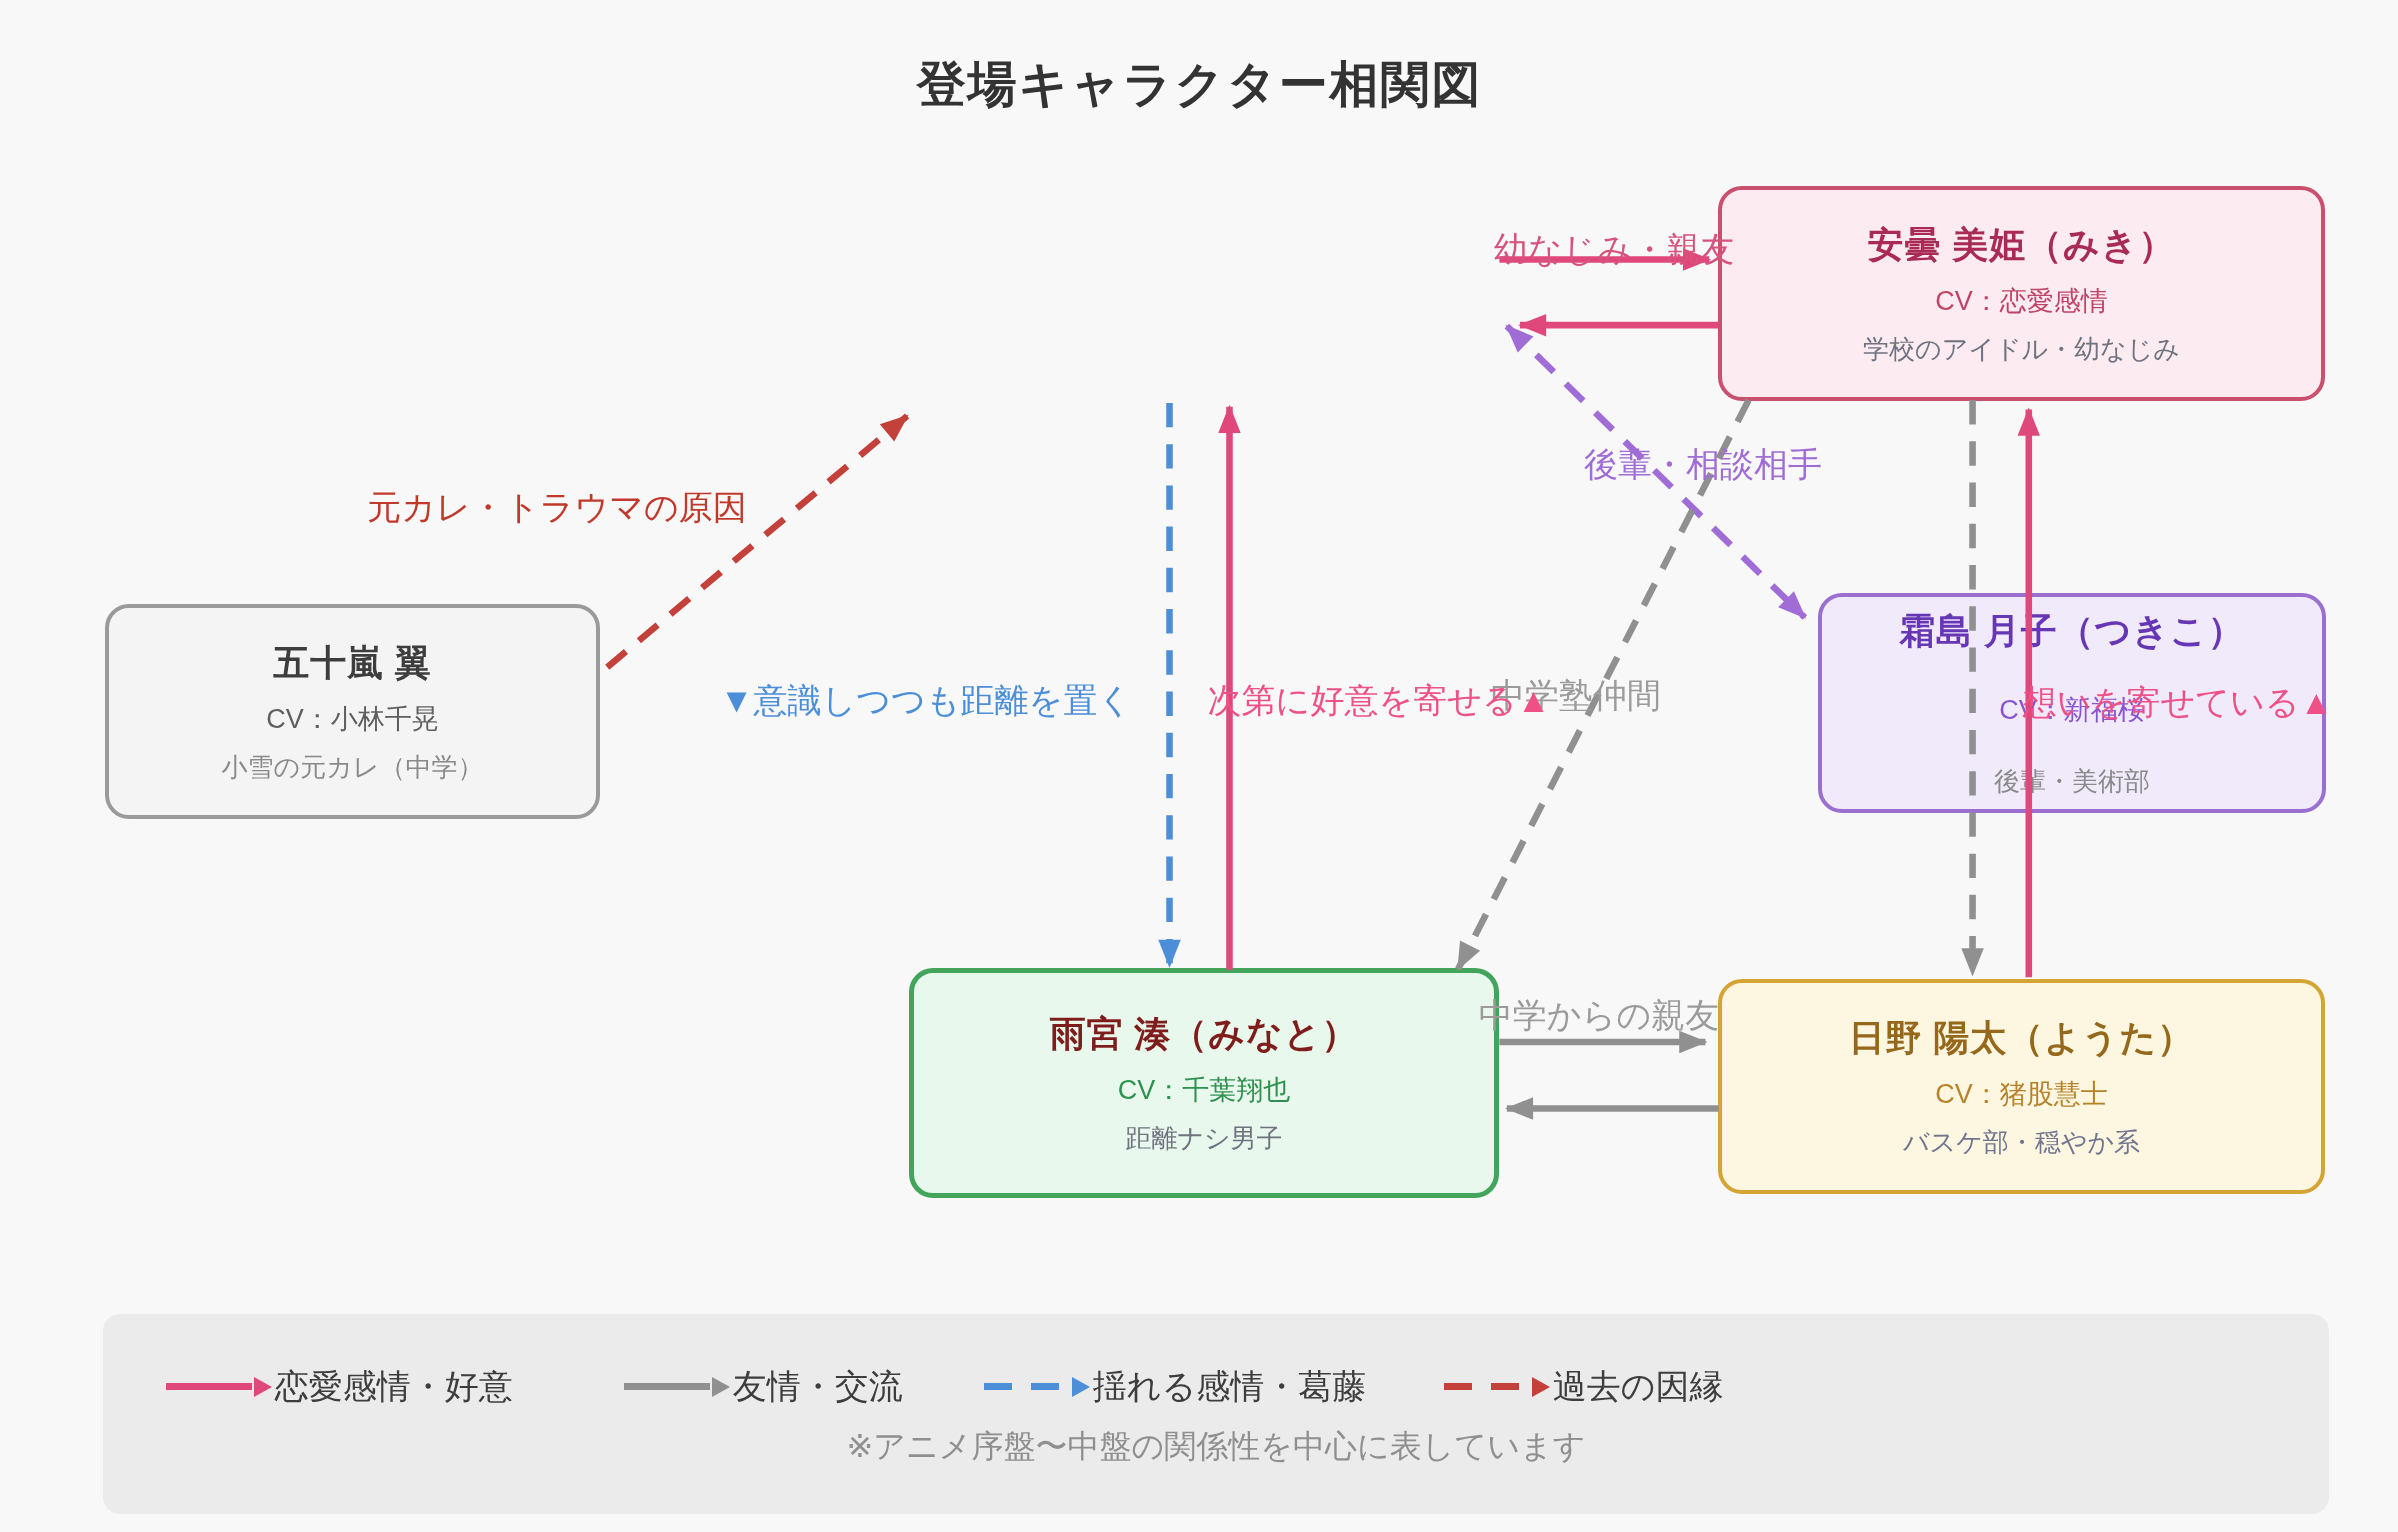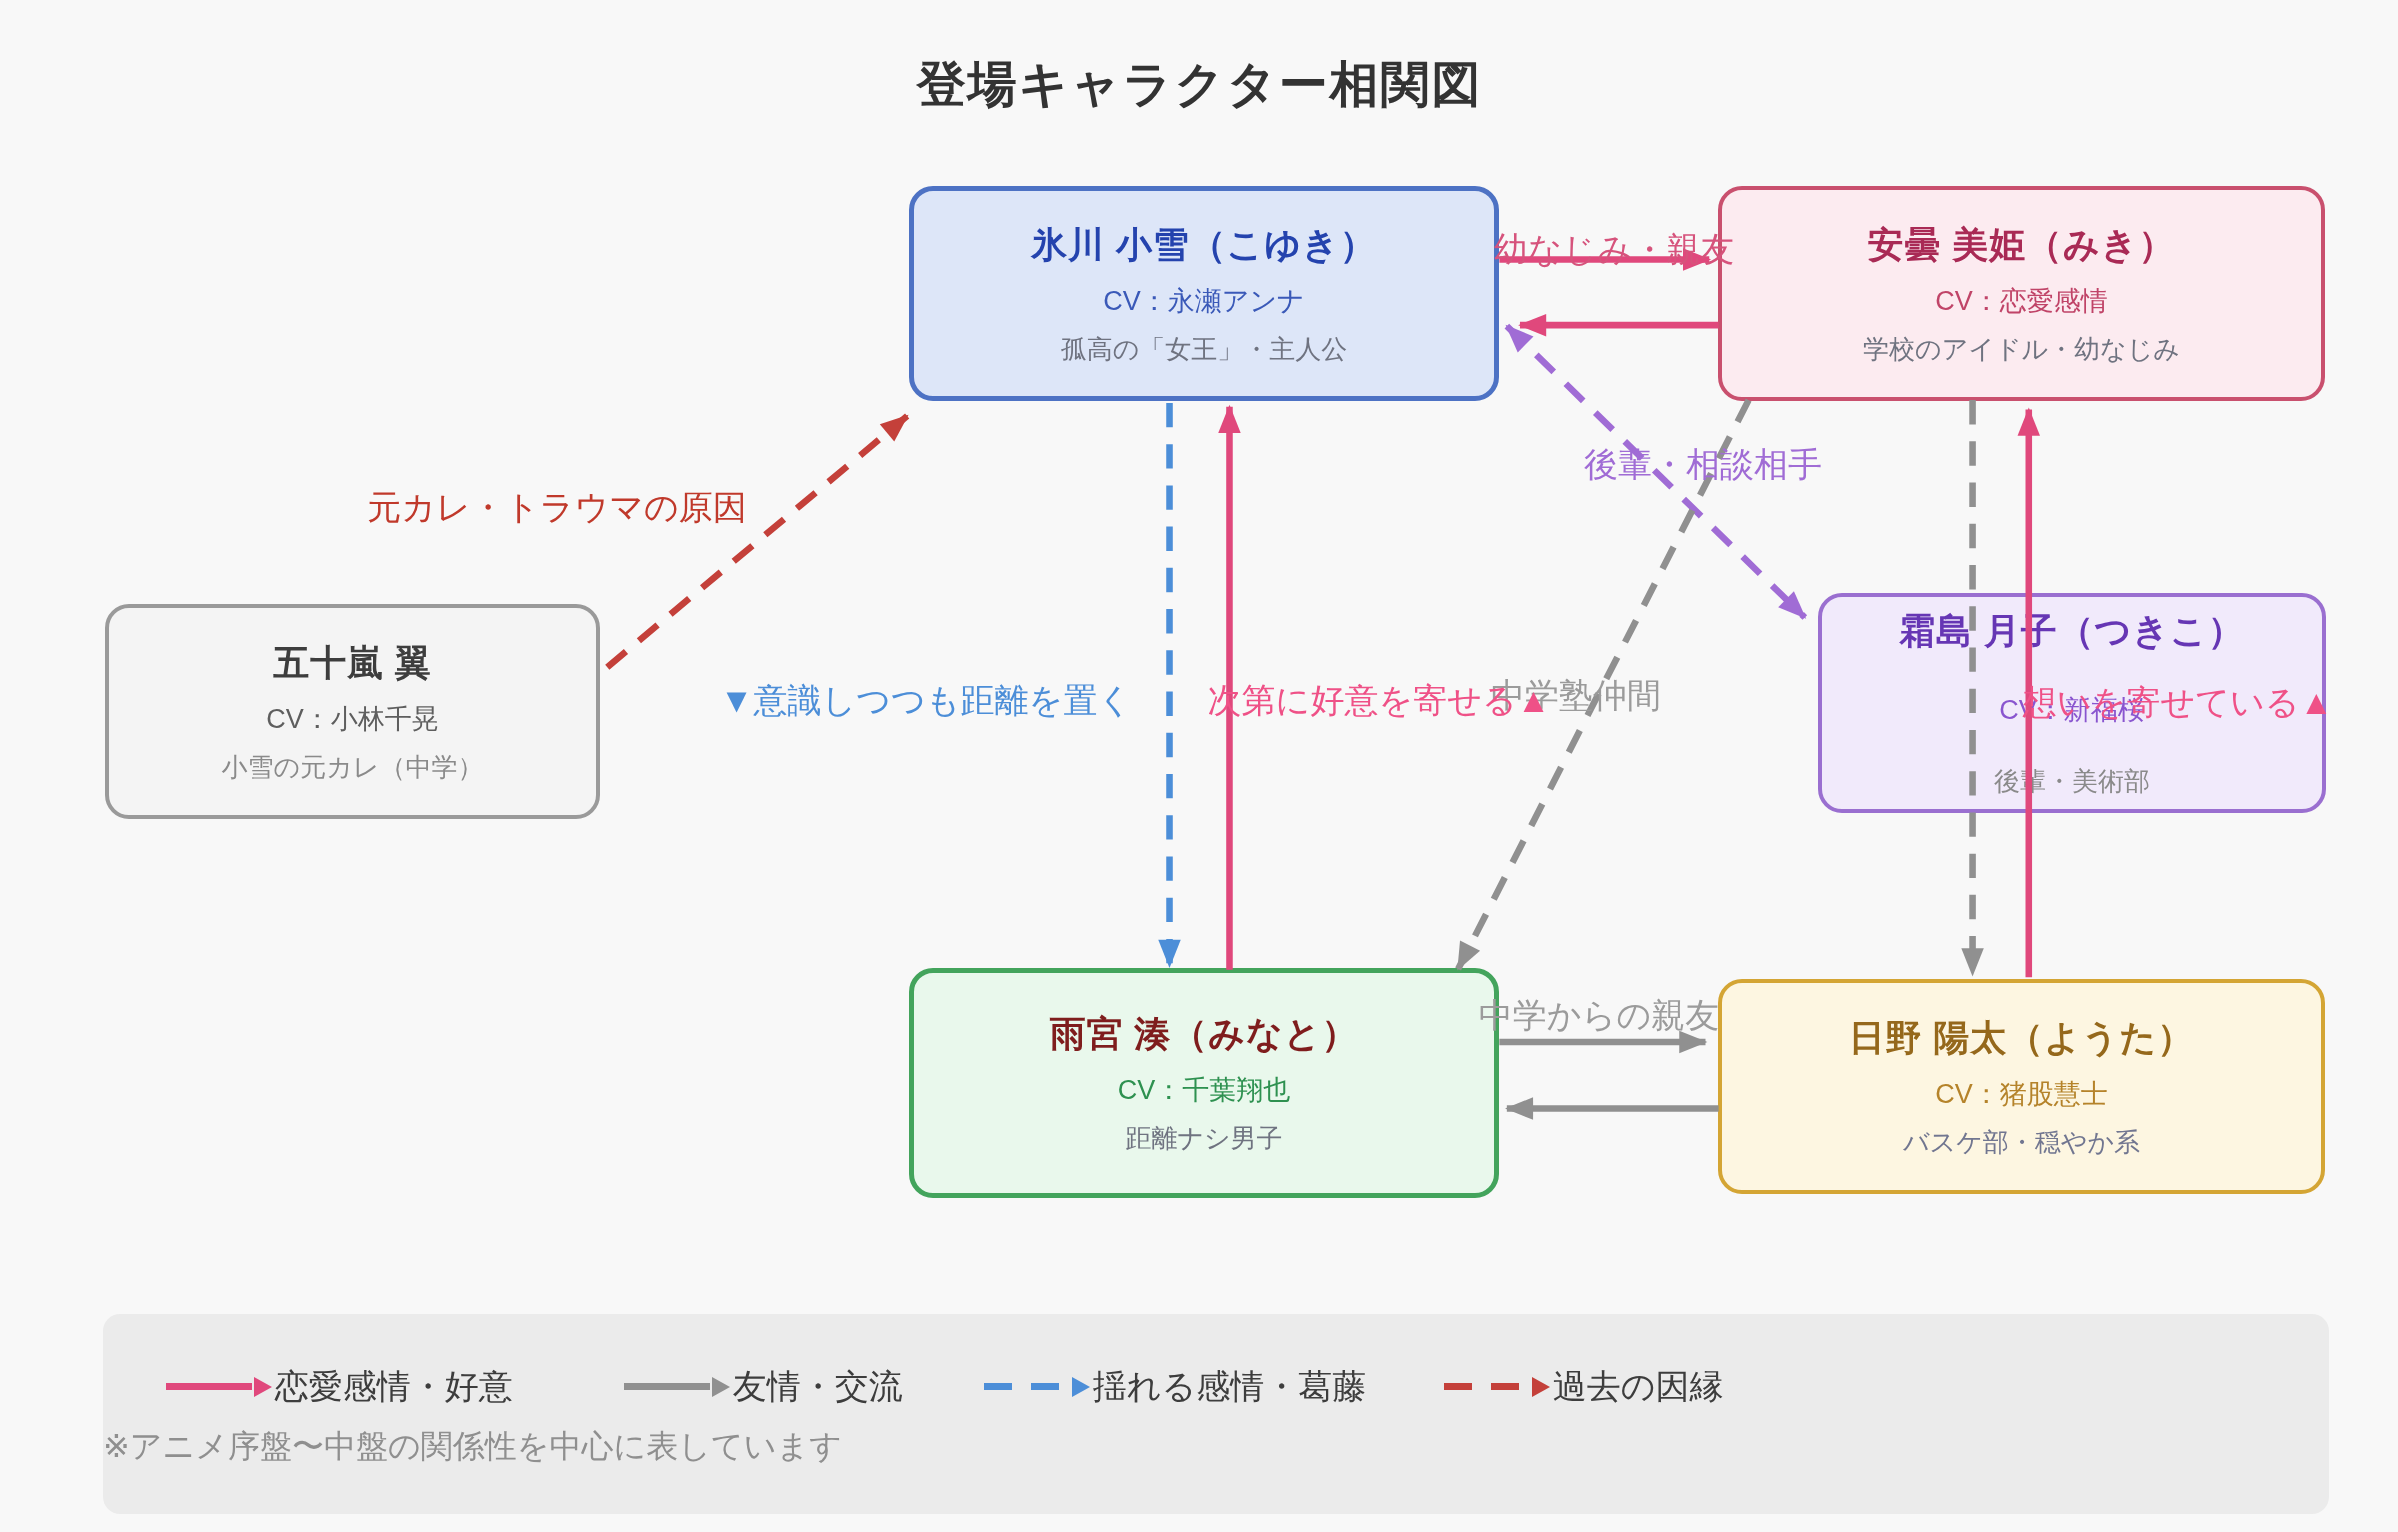--- a/index.html
+++ b/index.html
@@ -46,34 +46,29 @@
   .key-solid-pink{background:#e0487c;}
   .key-solid-gray{background:#909090;}
   .key-dash-blue{background:repeating-linear-gradient(90deg,#4c8ed8 0 28px,transparent 28px 47px);}
   .key-dash-red{background:repeating-linear-gradient(90deg,#c4403a 0 28px,transparent 28px 47px);}
   .key-arrow{width:0;height:0;border-top:10.3px solid transparent;border-bottom:10.3px solid transparent;margin-left:1.9px;}
   .ka-pink{border-left:18px solid #e0487c;}
   .ka-gray{border-left:18px solid #909090;}
   .ka-blue{border-left:18px solid #4c8ed8;}
   .ka-red{border-left:18px solid #c4403a;}
   .legend-label{font-size:34px;color:#3d3d3d;margin-left:2.8px;}
-  .legend-note{position:absolute;left:0;top:111px;width:100%;font-size:32px;color:#8f8f8f;}
+  .legend-note{position:absolute;left:0;top:111px;width:100%;text-align:center;font-size:32px;color:#8f8f8f;}
 </style>
 </head>
 <body>
 
 <div id="stage">
 
   <div class="diagram-title">登場キャラクター相関図</div>
 
-  <div class="char-box box-koyuki">
-    <div class="char-name">氷川 小雪（こゆき）</div>
-    <div class="char-cv">CV：永瀬アンナ</div>
-    <div class="char-desc">孤高の「女王」・主人公</div>
-  </div>
 
   <div class="char-box box-miki">
     <div class="char-name">安曇 美姫（みき）</div>
     <div class="char-cv">CV：恋愛感情</div>
     <div class="char-desc">学校のアイドル・幼なじみ</div>
   </div>
 
   <div class="char-box box-tsubasa">
     <div class="char-name">五十嵐 翼</div>
     <div class="char-cv">CV：小林千晃</div>

